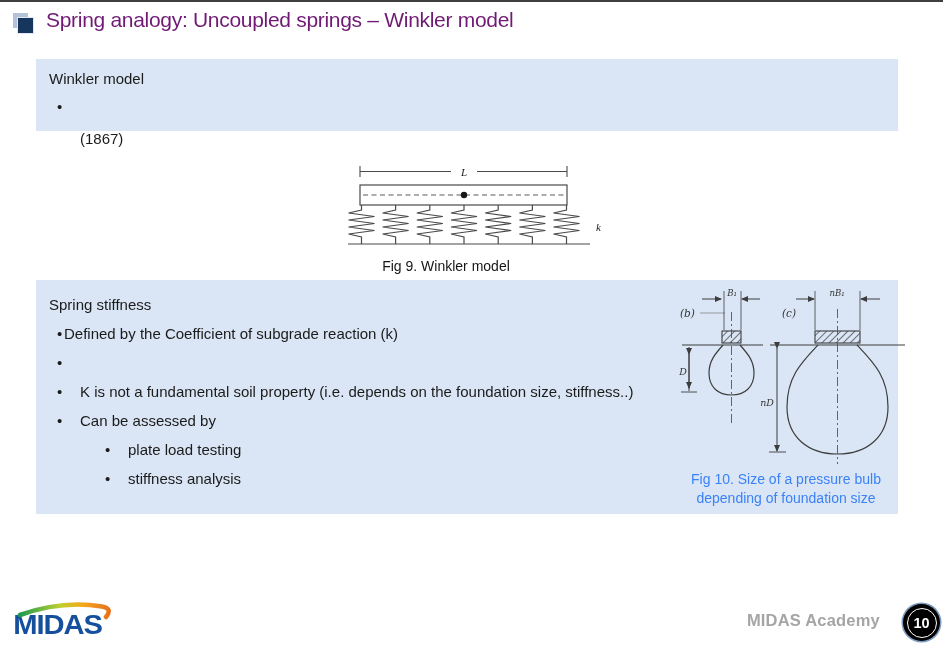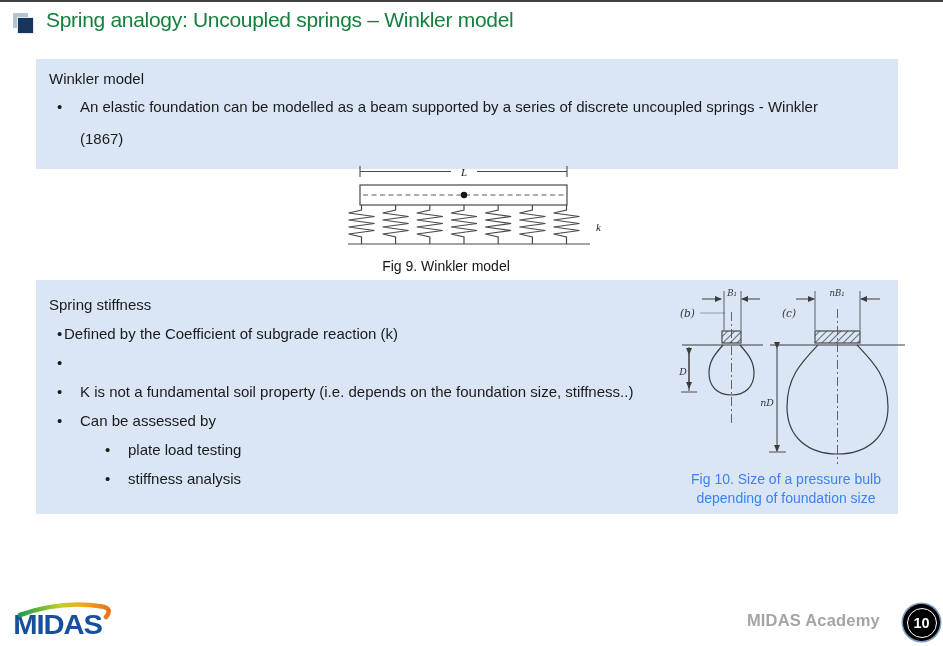--- a/index.html
+++ b/index.html
@@ -5,25 +5,25 @@
   html,body{margin:0;padding:0;}
   body{width:943px;height:646px;background:#ffffff;position:relative;overflow:hidden;
        font-family:"Liberation Sans", sans-serif;}
   #slide{position:absolute;inset:0;background:#fff;}
   #topline{position:absolute;left:0;top:0;width:943px;height:2px;background:#3f3f3f;}
 
   
   #title-marker{position:absolute;left:13px;top:13px;width:22px;height:22px;}
   #title-marker .back{position:absolute;left:0;top:0;width:15px;height:15px;background:#b6c2d8;}
   #title-marker .front{position:absolute;left:4px;top:4px;width:15px;height:15px;background:#17365d;border:1px solid #dfe6f0;}
-  #page-title{position:absolute;left:46px;top:8px;font-size:21px;color:#15803d;letter-spacing:-0.3px;}
+  #page-title{position:absolute;left:46px;top:8px;font-size:21px;color:#701a75;letter-spacing:-0.3px;}
 
   
   .panel{position:absolute;background:#dae6f5;}
-  #box1{left:36px;top:59px;width:862px;height:110px;}
+  #box1{left:36px;top:59px;width:862px;height:72px;}
   #box2{left:36px;top:280px;width:862px;height:234px;}
   .ptext{position:absolute;font-size:15px;color:#1b1b1b;white-space:nowrap;}
   .dot{position:absolute;font-size:15px;color:#1b1b1b;}
 
   
   #fig9{position:absolute;left:338px;top:164px;}
   #fig9cap{position:absolute;left:346px;top:258px;width:200px;text-align:center;font-size:14px;color:#161616;}
 
   
   #fig10{position:absolute;left:668px;top:284px;}
@@ -49,21 +49,20 @@
 
   <div id="title-marker">
     <div class="back"></div>
     <div class="front"></div>
   </div>
   <div id="page-title">Spring analogy: Uncoupled springs – Winkler model</div>
 
   <div id="box1" class="panel">
     <div class="ptext" style="left:13px;top:11px;">Winkler model</div>
     <div class="dot" style="left:21px;top:39px;">•</div>
-    <div class="ptext" style="left:44px;top:39px;">An elastic foundation can be modelled as a beam supported by a series of discrete uncoupled springs - Winkler</div>
     <div class="ptext" style="left:44px;top:71px;">(1867)</div>
   </div>
 
   <svg id="fig9" width="270" height="92" viewBox="0 0 270 92">
     <g stroke="#4a4a4a" stroke-width="1.1" fill="none">
       <line x1="22" y1="2" x2="22" y2="13"></line>
       <line x1="229" y1="2" x2="229" y2="13"></line>
       <line x1="22" y1="7.5" x2="113" y2="7.5"></line>
       <line x1="139" y1="7.5" x2="229" y2="7.5"></line>
     </g>

